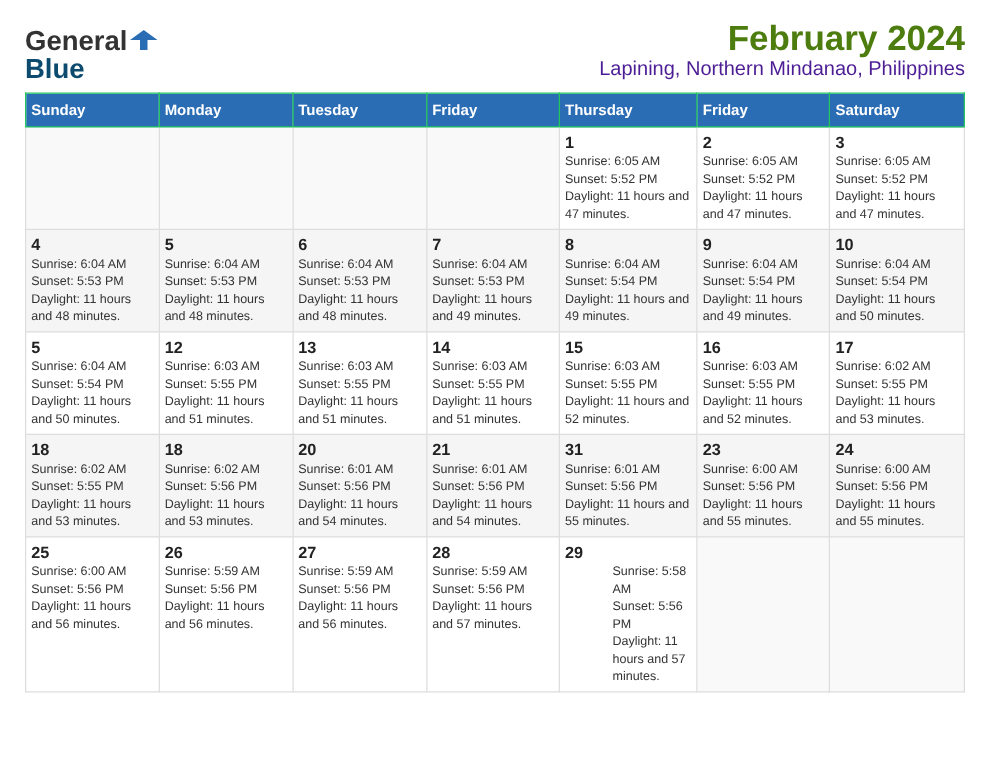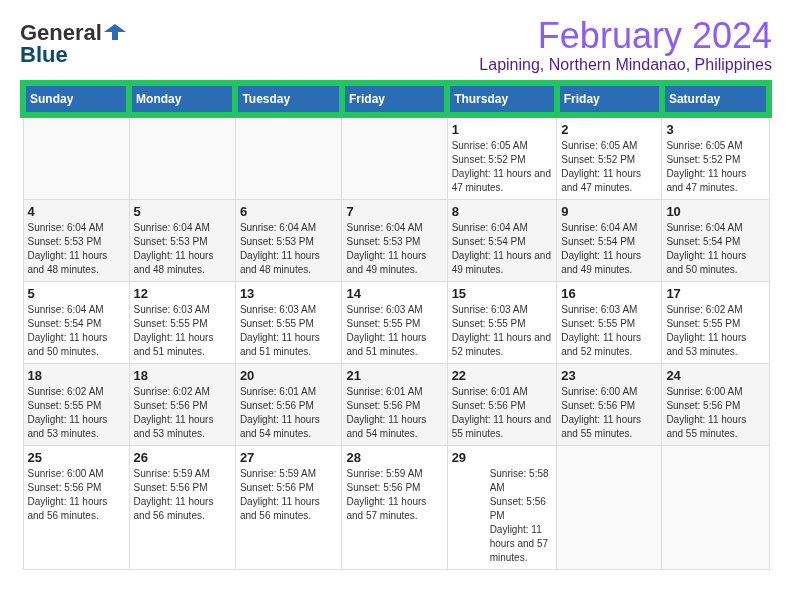--- a/index.html
+++ b/index.html
@@ -19,44 +19,44 @@
     .logo {
       display: flex;
       flex-direction: column;
       align-items: flex-start;
       margin-top: 4px;
     }
     .title-area {
       text-align: right;
     }
     .main-title {
-      font-size: 36px;
-      font-weight: normal;
-      color: #8b5cf6;
+      font-size: 28px;
+      font-weight: bold;
+      color: #4d7c0f;
       line-height: 1.1;
     }
     .subtitle {
       font-size: 16px;
       color: #4c1d95;
     }
     table {
       width: 100%;
       border-collapse: collapse;
       font-size: 11px;
     }
     thead tr {
       background-color: #2a6db5;
       color: #fff;
     }
     thead th {
       padding: 6px 4px;
       text-align: left;
       font-size: 12px;
       font-weight: bold;
-      border: 6px solid #22c55e;
+      border: 1px solid #22c55e;
     }
     tbody tr {
       border-bottom: 1px solid #ccc;
     }
     tbody td {
       padding: 4px 4px;
       vertical-align: top;
       border: 1px solid #ddd;
       min-height: 80px;
       font-size: 10.5px;
@@ -247,21 +247,21 @@
 Sunset: 5:56 PM
 Daylight: 11 hours and 54 minutes.</div>
         </td>
         <td>
           <div class="day-number">21</div>
           <div class="day-info" style="white-space: pre-line;">Sunrise: 6:01 AM
 Sunset: 5:56 PM
 Daylight: 11 hours and 54 minutes.</div>
         </td>
         <td>
-          <div class="day-number">22</div>
+          <div class="day-number">31</div>
           <div class="day-info" style="white-space: pre-line;">Sunrise: 6:01 AM
 Sunset: 5:56 PM
 Daylight: 11 hours and 55 minutes.</div>
         </td>
         <td>
           <div class="day-number">23</div>
           <div class="day-info" style="white-space: pre-line;">Sunrise: 6:00 AM
 Sunset: 5:56 PM
 Daylight: 11 hours and 55 minutes.</div>
         </td>

